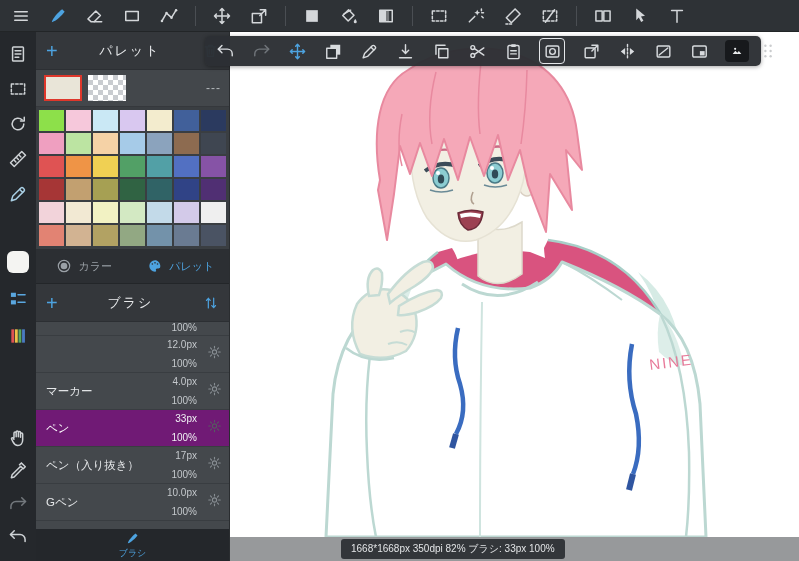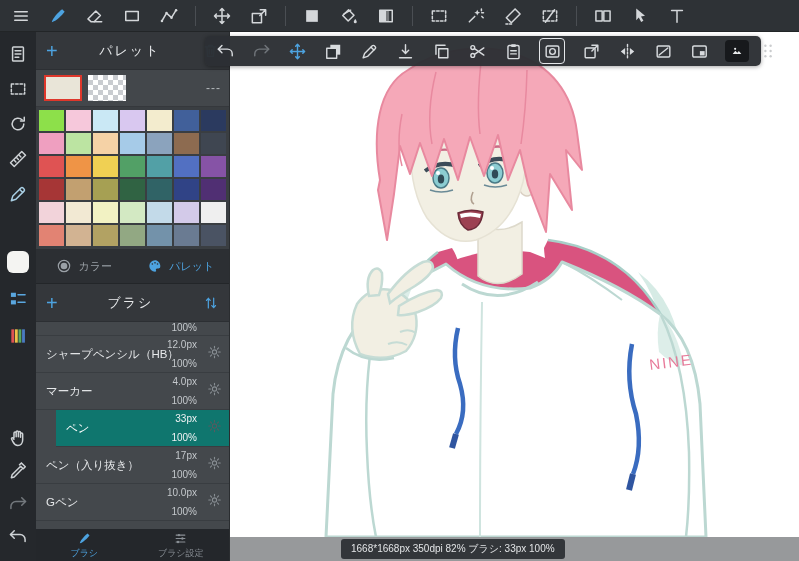--- a/index.html
+++ b/index.html
@@ -47,21 +47,21 @@
         font-size:11px;cursor:pointer;}
   .ptab.active{color:#4da3e0;}
   .blist{flex:1;overflow:hidden;background:#44484c;display:flex;flex-direction:column;}
   .brow{position:relative;height:37px;min-height:37px;border-bottom:1px solid #393d41;
         box-sizing:border-box;cursor:pointer;}
   .brow .bname{position:absolute;left:10px;top:50%;transform:translateY(-50%);color:#e6e8ea;
                font-size:11.5px;white-space:nowrap;}
   .brow .bvals{position:absolute;right:32px;top:3px;bottom:3px;display:flex;flex-direction:column;
                align-items:flex-end;justify-content:space-between;color:#c4c8cc;font-size:10px;}
   .brow .gear{position:absolute;right:7px;top:50%;transform:translateY(-50%);color:#878d92;}
-  .brow.sel{background:#0f766e;margin-left:20px;}
+  .brow.sel{background:#701a75;}
   .brow.sel .bname{color:#fff;}
   .brow.sel .bvals{color:#f0f2f4;}
   .brow.sel .gear{color:#565b60;}
   .brow.ptop{height:14px;min-height:14px;}
   .brow.ptop .bvals{top:auto;bottom:2px;justify-content:flex-end;}
   .brow.pbot{height:12px;min-height:12px;border-bottom:none;}
   .brow.pbot .bvals{top:2px;bottom:auto;justify-content:flex-start;}
   .btabs{height:32px;min-height:32px;background:#24272b;display:flex;}
   .btab{flex:1;display:flex;flex-direction:column;align-items:center;justify-content:center;gap:1px;
         color:#8a9096;font-size:9px;cursor:pointer;}
@@ -366,21 +366,20 @@
           </svg>
         </button>
     </div>
     <div class="blist" id="brushList">
         <div class="brow ptop">
           <div class="bvals">
             <span>100%</span>
           </div>
         </div>
         <div class="brow">
-          <div class="bname">シャープペンシル（HB）</div>
           <div class="bvals">
             <span>12.0px</span>
             <span>100%</span>
           </div>
           <div class="gear"><svg viewBox="0 0 24 24" width="15" height="15" fill="none" stroke="currentColor" stroke-width="1.8" stroke-linecap="round" stroke-linejoin="round">
               <circle cx="12" cy="12" r="3.4"></circle>
               <path d="M12 2.8v2.7M12 18.5v2.7M2.8 12h2.7M18.5 12h2.7M5.5 5.5l1.9 1.9M16.6 16.6l1.9 1.9M18.5 5.5l-1.9 1.9M7.4 16.6l-1.9 1.9"></path>
             </svg></div>
         </div>
         <div class="brow">
@@ -428,29 +427,20 @@
             </svg></div>
         </div>
       </div>
     <div class="btabs" id="bottomTabs">
         <div class="btab active">
           <svg viewBox="0 0 24 24" width="15" height="15" fill="none" stroke="currentColor" stroke-width="1.8" stroke-linecap="round" stroke-linejoin="round">
             <path d="M4.5 19.5c1-5 8.5-12.5 12.5-15.5l3 3C17 11 9.5 18.5 4.5 19.5z" fill="currentColor" stroke="none"></path>
           </svg>
           <span>ブラシ</span>
         </div>
-        <div class="btab">
-          <svg viewBox="0 0 24 24" width="15" height="15" fill="none" stroke="currentColor" stroke-width="1.8" stroke-linecap="round" stroke-linejoin="round">
-            <path d="M5 6.5h14M5 12h14M5 17.5h14"></path>
-            <circle cx="9.5" cy="6.5" r="1.9" fill="currentColor" stroke="none"></circle>
-            <circle cx="15" cy="12" r="1.9" fill="currentColor" stroke="none"></circle>
-            <circle cx="8" cy="17.5" r="1.9" fill="currentColor" stroke="none"></circle>
-          </svg>
-          <span>ブラシ設定</span>
-        </div>
       </div>
   </aside>
 
   <main class="workspace">
     <div class="canvas">
       <svg class="art" viewBox="0 0 569 505">
 
         <path d="M318,208 Q398,218 436,292 Q444,334 414,348 Q368,340 338,298 Q316,252 314,216 Z" fill="#d9537f"></path>
         <path d="M408,240 Q448,270 452,330 Q450,360 420,352 Q440,330 432,292 Q424,262 408,240 Z" fill="#d6ebe5"></path>
         <path d="M318,208 Q398,218 436,292 Q444,334 414,348" fill="none" stroke="#a8cfc8" stroke-width="2.5"></path>

